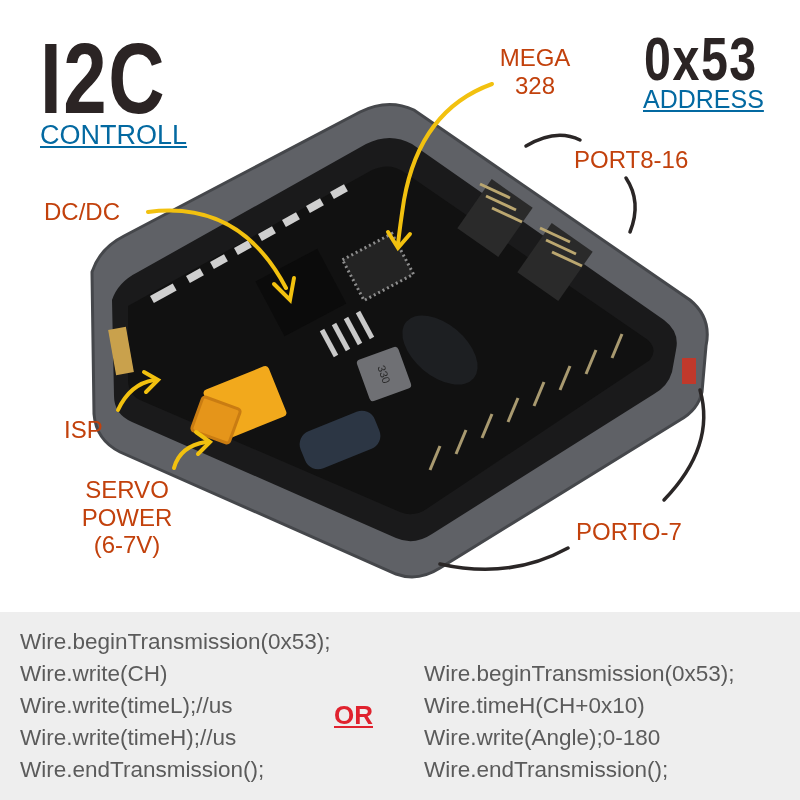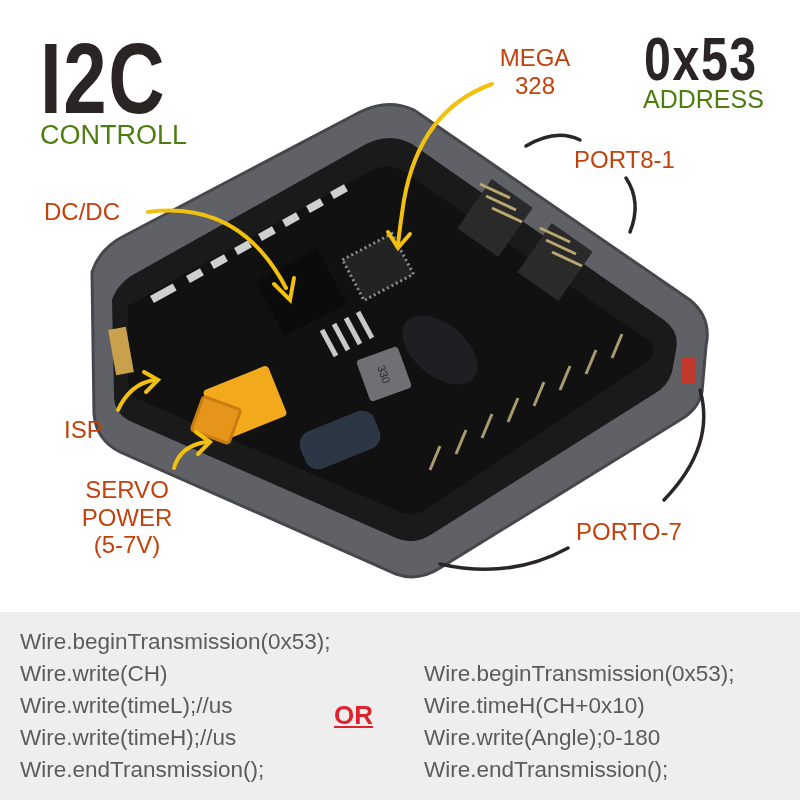--- a/index.html
+++ b/index.html
@@ -8,21 +8,21 @@
       background: #ffffff;
       font-family: "Liberation Sans", sans-serif;
     }
     .abs { position: absolute; }
     .big-title {
       font-family: "Liberation Sans", sans-serif;
       font-weight: 700; color: #2b2424;
       transform: scaleX(0.78); transform-origin: left top;
       letter-spacing: 2px; line-height: 1;
     }
-    .sub-title { color: #4d7c0f; font-size: 27px; line-height: 1; }
+    .sub-title { color: #0369a1; font-size: 27px; line-height: 1; text-decoration: underline; }
     .label { color: #c2410c; font-size: 24px; line-height: 1.15; text-align: center; }
     .code-panel {
       position: absolute; left: 0; top: 612px; width: 800px; height: 188px;
       background: #eeeeee;
       padding-left: 44px;
     }
     .code-line { color: #5b5b5b; font-size: 22.5px; line-height: 32px; white-space: nowrap; }
     .or { color: #e0222e; font-weight: 700; font-size: 26px; }
     svg { position: absolute; left: 0; top: 0; }
   </style>
@@ -117,27 +117,27 @@
 <div class="abs big-title" style="left:40px; top:28px; font-size:100px;">I2C</div>
 <div class="abs sub-title" style="left:40px; top:122px;">CONTROLL</div>
 
 <div class="abs big-title" style="left:644px; top:28px; font-size:62px;">0x53</div>
 <div class="abs sub-title" style="left:643px; top:87px; font-size:25px;">ADDRESS</div>
 
 <div class="abs label" style="left:490px; top:44px; width:90px;">
   <div>MEGA</div>
   <div>328</div>
 </div>
-<div class="abs label" style="left:574px; top:146px; text-align:left;">PORT8-1</div>
+<div class="abs label" style="left:574px; top:146px; text-align:left;">PORT8-16</div>
 <div class="abs label" style="left:44px; top:198px; text-align:center;">DC/DC</div>
 <div class="abs label" style="left:64px; top:416px; text-align:left;">ISP</div>
 <div class="abs label" style="left:72px; top:476px; width:110px;">
   <div>SERVO</div>
   <div>POWER</div>
-  <div>(5-7V)</div>
+  <div>(6-7V)</div>
 </div>
 <div class="abs label" style="left:576px; top:518px; text-align:center;">PORTO-7</div>
 
 <div class="code-panel">
   <div class="abs" style="left:20px; top:14px;">
     <div class="code-line">Wire.beginTransmission(0x53);</div>
     <div class="code-line">Wire.write(CH)</div>
     <div class="code-line">Wire.write(timeL);//us</div>
     <div class="code-line">Wire.write(timeH);//us</div>
     <div class="code-line">Wire.endTransmission();</div>

